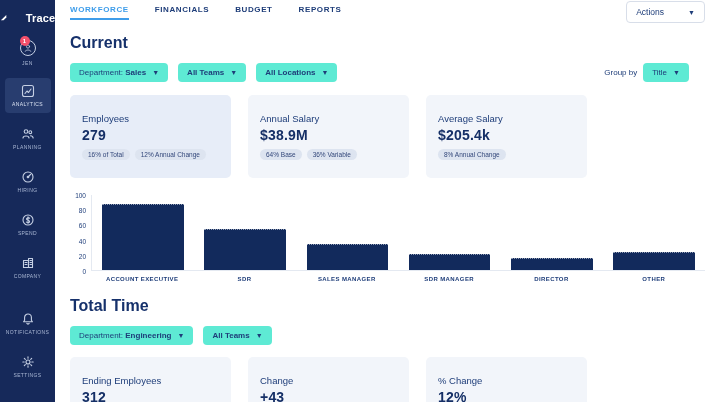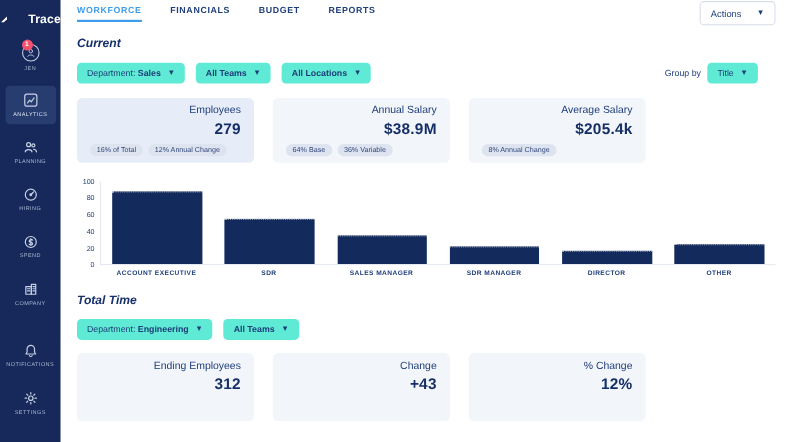--- a/index.html
+++ b/index.html
@@ -28,35 +28,35 @@
   .sicon { stroke:#C6D0E4; fill:none; stroke-width:1.1; stroke-linecap:round; stroke-linejoin:round; }
 
   
   .main { flex:1; padding:0 15px; position:relative; }
   .topbar { display:flex; align-items:center; padding-top:1px; }
   .tabs { display:flex; gap:26px; }
   .tab { font-size:8px; font-weight:bold; letter-spacing:.6px; color:#1E3D79; cursor:pointer;
     padding-bottom:4px; }
   .tab.active { color:#3E9DEA; border-bottom:2px solid #3E9DEA; }
   .actions-btn { margin-left:auto; background:#fff; border:1px solid #D8DEE9; border-radius:4px;
-    padding:5px 9px; font-size:8.5px; color:#1E3D79; display:flex; align-items:center; gap:14px; cursor:pointer; }
+    padding:5px 9px; font-size:8.5px; color:#1E3D79; display:flex; align-items:center; gap:24px; cursor:pointer; }
   .caret { font-size:7px; color:#1E3D79; line-height:1; }
 
-  .section-title { font-size:11px; font-weight:bold; font-style:italic; color:#16316B; margin-top:11px; }
+  .section-title { font-size:16px; font-weight:bold; color:#16316B; margin-top:11px; }
 
   .filter-row { display:flex; align-items:center; margin-top:11px; }
   .pill { background:#5eead4; border-radius:4px; padding:5px 9px; font-size:8px;
     color:#1E3D79; display:flex; align-items:center; gap:6px; cursor:pointer; margin-right:10px; }
   .pill .val { font-weight:bold; }
   .pill .lbl:empty { display:none; }
   .right-ctrl { margin-left:auto; display:flex; align-items:center; gap:6px; }
   .plain-lbl { font-size:8px; color:#1E3D79; }
 
   .cards-row { display:flex; gap:17px; margin-top:13px; }
-  .card { width:161px; background:#F2F5FA; border-radius:5px; padding:6px 12px; cursor:pointer;text-align:right; }
+  .card { width:161px; background:#F2F5FA; border-radius:5px; padding:18px 12px; cursor:pointer; }
   .card.selected { background:#E7EDF8; }
   .card-title { font-size:9.5px; color:#1E3D79; }
   .card-value { font-size:14px; font-weight:bold; color:#152F66; margin-top:3px; letter-spacing:.2px; }
   .badges { display:flex; gap:5px; margin-top:6px; }
   .badge { background:#DDE4F0; border-radius:7px; padding:2px 6px; font-size:6.5px; color:#33477A; white-space:nowrap; }
 
   
   .chart-wrap { margin-top:17px; }
   .chart { display:flex; }
   .y-axis { width:18px; position:relative; height:76px; margin-right:3px; }

